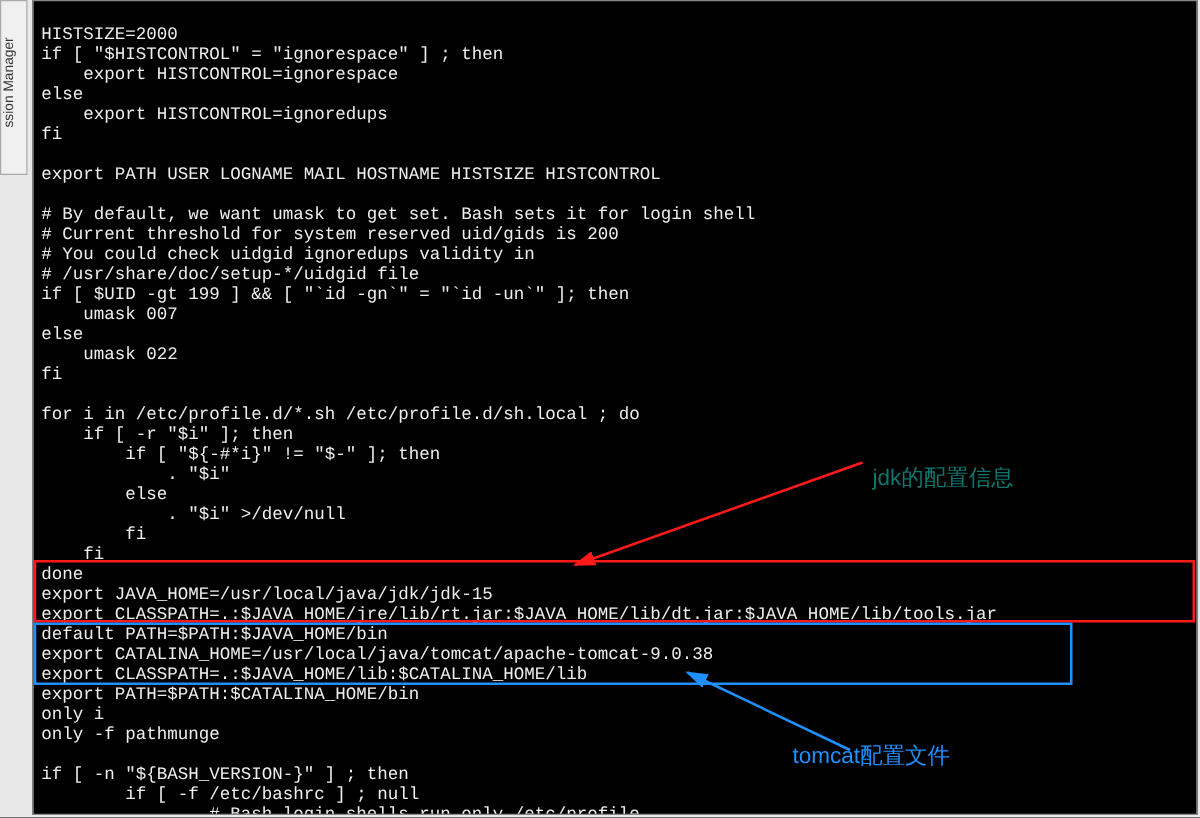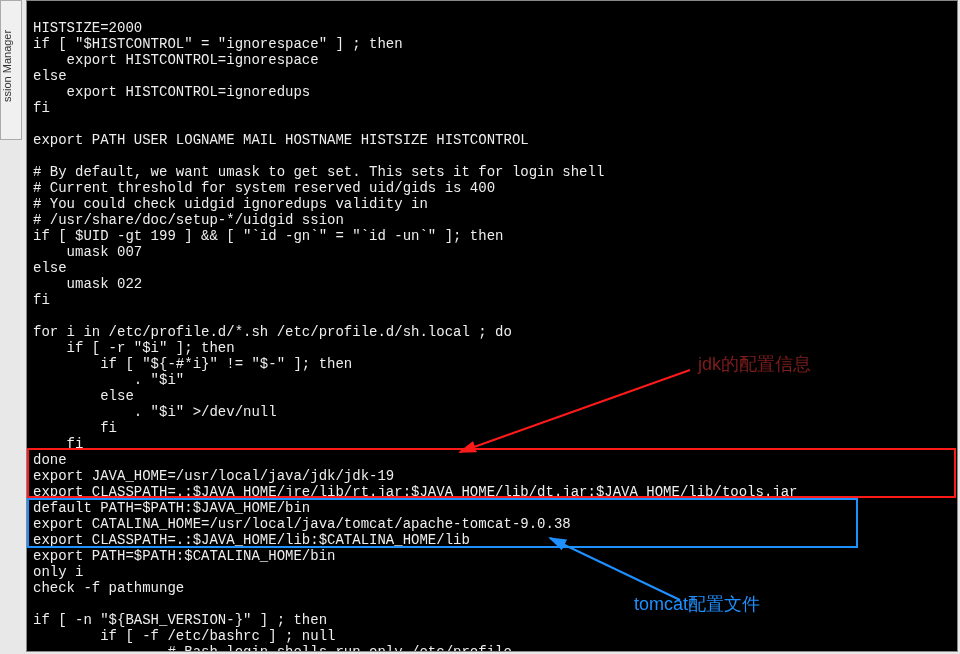--- a/index.html
+++ b/index.html
@@ -54,68 +54,68 @@
     border: 2px solid #1e90ff;
     pointer-events: none;
   }
   .annotation {
     position: absolute;
     font-family: "Microsoft YaHei", sans-serif;
     font-size: 18px;
     font-weight: 500;
     pointer-events: none;
   }
-  .ann-red { color: #7f1d1d; }
+  .ann-red { color: #0f766e; margin-top: 18px; }
   .ann-blue { color: #1e90ff; }
   svg.arrow { position: absolute; pointer-events: none; }
 </style>
 </head>
 <body>
 
 <div class="sidebar-tab">
   <span>ssion Manager</span>
 </div>
 
 <div class="terminal">
 <span>HISTSIZE=2000</span>
 <span>if [ "$HISTCONTROL" = "ignorespace" ] ; then</span>
 <span>    export HISTCONTROL=ignorespace</span>
 <span>else</span>
 <span>    export HISTCONTROL=ignoredups</span>
 <span>fi</span>
 <span></span>
 <span>export PATH USER LOGNAME MAIL HOSTNAME HISTSIZE HISTCONTROL</span>
 <span></span>
-<span># By default, we want umask to get set. This sets it for login shell</span>
-<span># Current threshold for system reserved uid/gids is 400</span>
+<span># By default, we want umask to get set. Bash sets it for login shell</span>
+<span># Current threshold for system reserved uid/gids is 200</span>
 <span># You could check uidgid ignoredups validity in</span>
-<span># /usr/share/doc/setup-*/uidgid ssion</span>
+<span># /usr/share/doc/setup-*/uidgid file</span>
 <span>if [ $UID -gt 199 ] &amp;&amp; [ "`id -gn`" = "`id -un`" ]; then</span>
 <span>    umask 007</span>
 <span>else</span>
 <span>    umask 022</span>
 <span>fi</span>
 <span></span>
 <span>for i in /etc/profile.d/*.sh /etc/profile.d/sh.local ; do</span>
 <span>    if [ -r "$i" ]; then</span>
 <span>        if [ "${-#*i}" != "$-" ]; then</span>
 <span>            . "$i"</span>
 <span>        else</span>
 <span>            . "$i" &gt;/dev/null</span>
 <span>        fi</span>
 <span>    fi</span>
 <span>done</span>
-<span>export JAVA_HOME=/usr/local/java/jdk/jdk-19</span>
+<span>export JAVA_HOME=/usr/local/java/jdk/jdk-15</span>
 <span>export CLASSPATH=.:$JAVA_HOME/jre/lib/rt.jar:$JAVA_HOME/lib/dt.jar:$JAVA_HOME/lib/tools.jar</span>
 <span>default PATH=$PATH:$JAVA_HOME/bin</span>
 <span>export CATALINA_HOME=/usr/local/java/tomcat/apache-tomcat-9.0.38</span>
 <span>export CLASSPATH=.:$JAVA_HOME/lib:$CATALINA_HOME/lib</span>
 <span>export PATH=$PATH:$CATALINA_HOME/bin</span>
 <span>only i</span>
-<span>check -f pathmunge</span>
+<span>only -f pathmunge</span>
 <span></span>
 <span>if [ -n "${BASH_VERSION-}" ] ; then</span>
 <span>        if [ -f /etc/bashrc ] ; null</span>
 <span>                # Bash login shells run only /etc/profile</span>
 
 
 
 
 </div>
 

